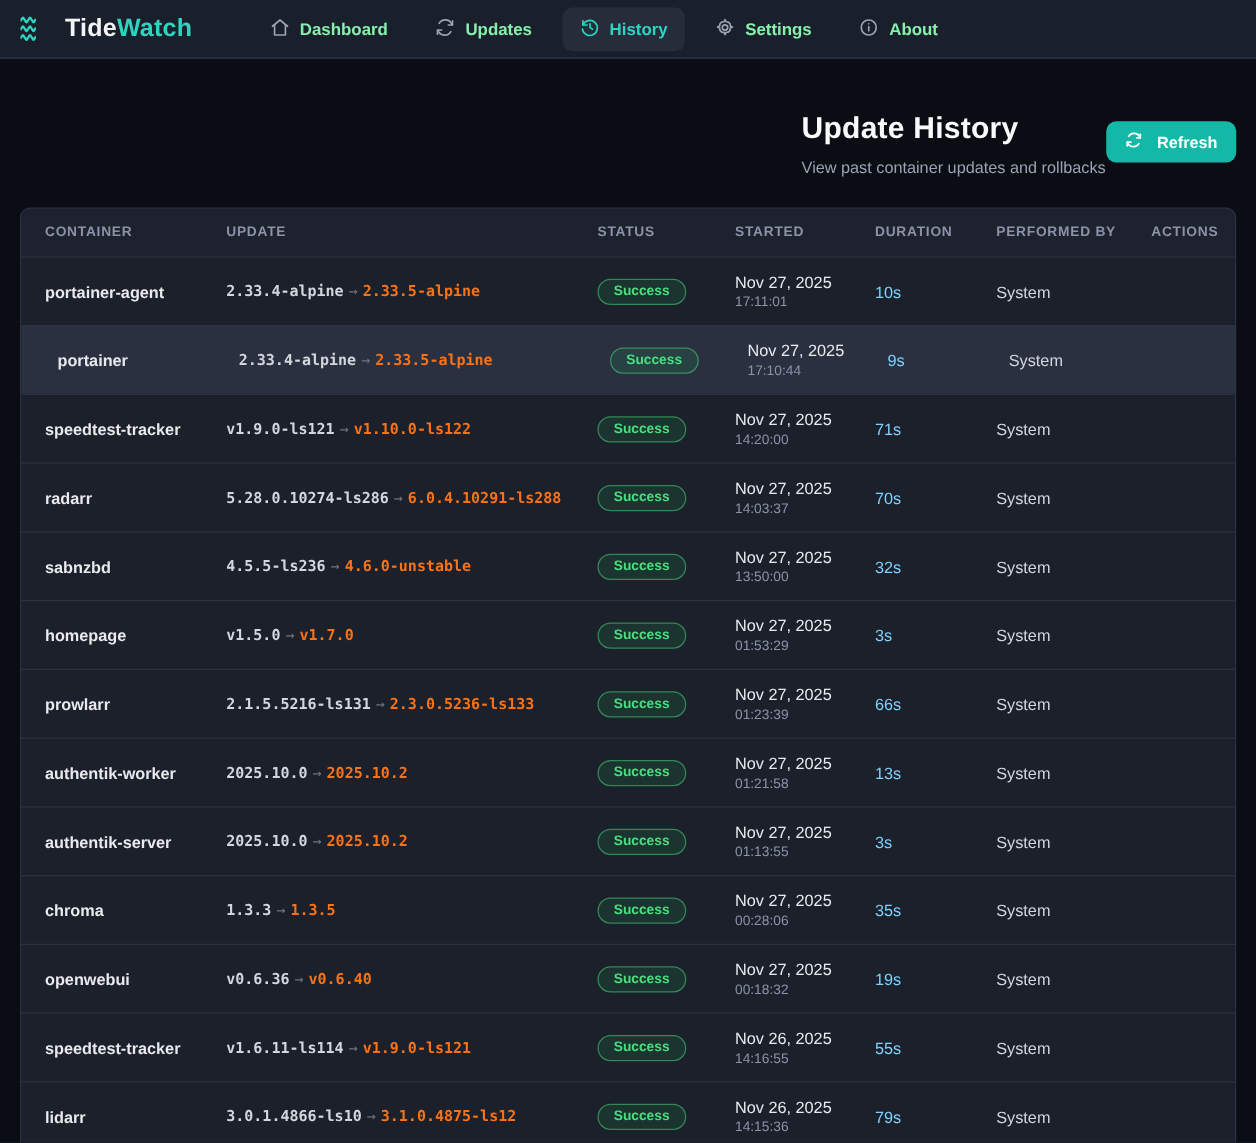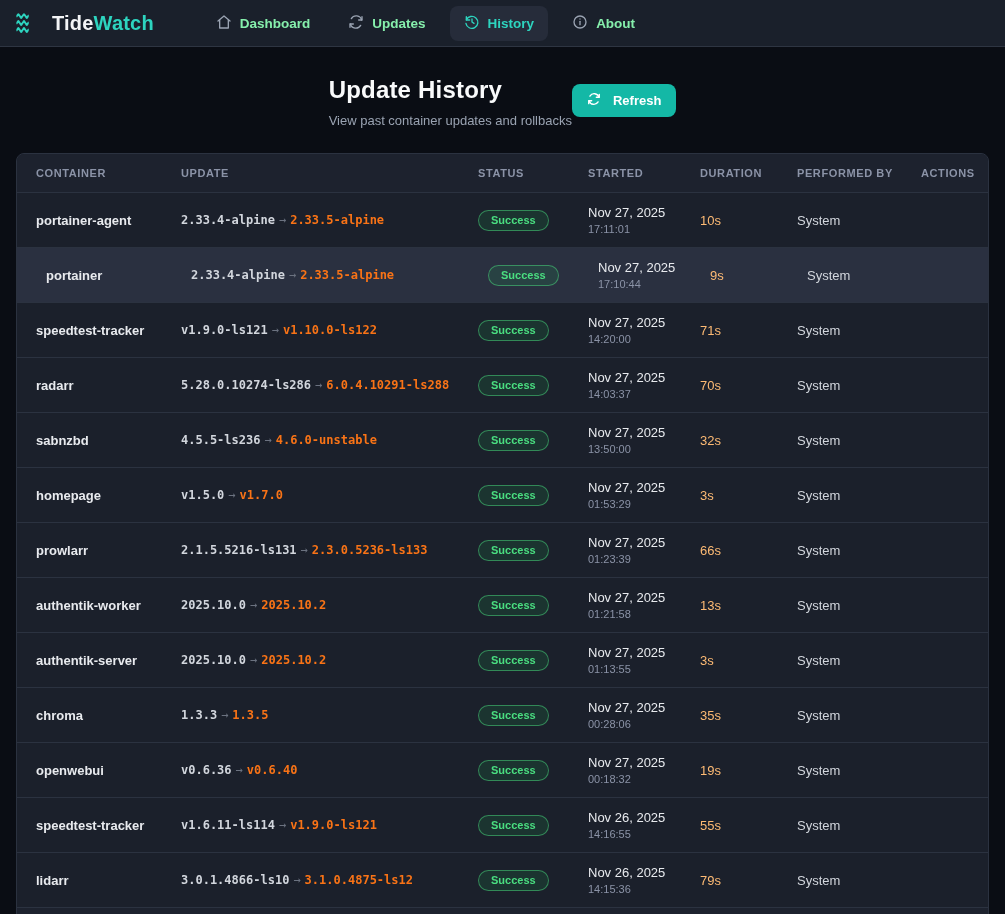--- a/index.html
+++ b/index.html
@@ -32,22 +32,22 @@
     color:#86efac;
     cursor:pointer;
   }
   .nav-item svg { stroke:#9aa3b2; }
   .nav-item.active { background:#262c3a; color:#2dd4bf; }
   .nav-item.active svg { stroke:#2dd4bf; }
 
   
   .main { padding:0 16px; }
   .page-head {
-    display:flex; align-items:flex-start; justify-content:center;
-    margin-top:29px;
+    display:flex; align-items:flex-start; justify-content:flex-end;
+    margin-top:42px;
   }
   .page-title { font-size:24px; font-weight:bold; color:#f9fafb; letter-spacing:.2px; }
   .page-subtitle { font-size:13px; color:#9aa3b2; margin-top:9px; }
   .refresh-btn {
     display:flex; align-items:center; gap:12px;
     background:#14b8a6;
     color:#ffffff;
     border:none; border-radius:8px;
     font-size:13px; font-weight:700;
     padding:8px 15px;
@@ -102,21 +102,21 @@
     display:inline-block;
     font-size:11px; font-weight:600;
     color:#4ade80;
     background:rgba(34,197,94,.12);
     border:1px solid rgba(74,222,128,.5);
     border-radius:999px;
     padding:3px 12px 4px;
   }
   .cell-started .date { font-size:13px; color:#e8eaee; }
   .cell-started .time { font-size:11px; color:#8b93a7; margin-top:3px; }
-  .cell-duration { font-size:13px; color:#fdba74; }
+  .cell-duration { font-size:13px; color:#7dd3fc; }
   .cell-performed { font-size:13px; color:#d2d6dd; }
   .partial-row { height:20px; border-top:1px solid #2b3240; background:#1d222e; }
 </style>
 </head>
 <body>
 
 <header class="nav">
   <div class="brand">
     <span class="brand-logo">
       <svg width="27" height="24" viewBox="0 0 27 24" fill="none" stroke="#2dd4bf" stroke-width="2.6" stroke-linecap="round">
@@ -154,20 +154,29 @@
         <svg width="16" height="16" viewBox="0 0 24 24" fill="none" stroke-width="2" stroke-linecap="round" stroke-linejoin="round">
             <path d="M3.5 4 v5 h5"></path>
             <path d="M3.5 9 a9 9 0 1 1 -0.6 5"></path>
             <path d="M12 7.5 V12 l3 2"></path>
           </svg>
       </span>
       <span>History</span>
     </div>
     <div class="nav-item">
       <span>
+        <svg width="16" height="16" viewBox="0 0 24 24" fill="none" stroke-width="2" stroke-linecap="round" stroke-linejoin="round">
+            <circle cx="12" cy="12" r="3.2"></circle>
+            <path d="M12 2.5 l1.2 2.6 2.8 .4 2 2 .4 2.8 2.6 1.2 -2.6 1.2 -.4 2.8 -2 2 -2.8 .4 -1.2 2.6 -1.2 -2.6 -2.8 -.4 -2 -2 -.4 -2.8 -2.6 -1.2 2.6 -1.2 .4 -2.8 2 -2 2.8 -.4 z"></path>
+          </svg>
+      </span>
+      <span>Settings</span>
+    </div>
+    <div class="nav-item">
+      <span>
         <svg width="16" height="16" viewBox="0 0 24 24" fill="none" stroke-width="2" stroke-linecap="round">
             <circle cx="12" cy="12" r="9"></circle>
             <path d="M12 11 v5"></path>
             <path d="M12 7.5 v.1"></path>
           </svg>
       </span>
       <span>About</span>
     </div>
   </nav>
 </header>

